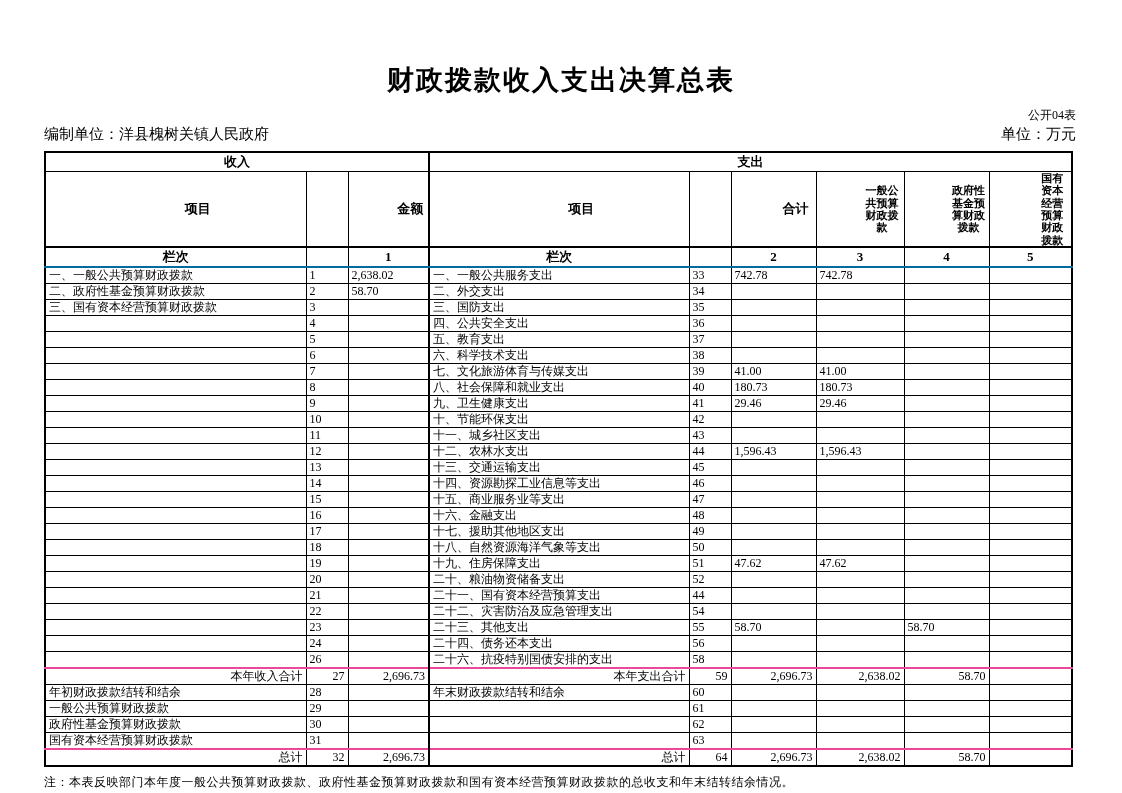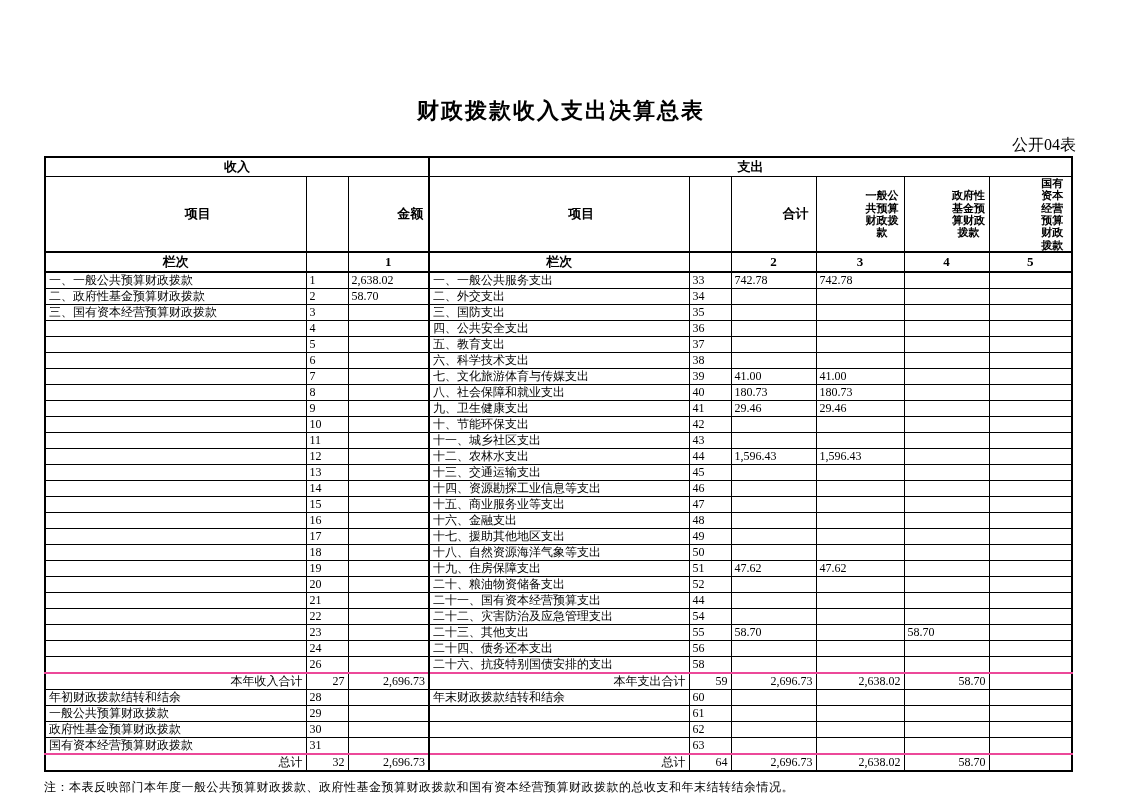--- a/index.html
+++ b/index.html
@@ -2,58 +2,62 @@
 <html><head>
 <meta charset="utf-8">
 <style>
   html,body{margin:0;padding:0;background:#e8e8e8;}
   .page{
     width:1122px;height:793px;background:#ffffff;margin:0 auto;
     font-family:"Liberation Serif","DejaVu Serif",serif;color:#000;
     position:relative;overflow:hidden;box-sizing:border-box;
   }
   .title{
-    text-align:center;font-size:22px;font-weight:bold;
-    padding-top:96px;letter-spacing:2px;
+    text-align:center;font-size:27px;font-weight:bold;
+    padding-top:62px;letter-spacing:2px;
   }
   .form-code{
-    text-align:right;font-size:16px;margin:9px 46px 0 0;
+    text-align:right;font-size:12px;margin:9px 46px 0 0;
   }
   .meta-row{
     display:flex;justify-content:space-between;align-items:flex-end;
     margin:1px 46px 7px 44px;font-size:15px;
   }
   table.fiscal{
     border-collapse:collapse;table-layout:fixed;
     width:830px;margin-left:44px;
     border:2px solid #000;
   }
   .fiscal th,.fiscal td{
     border:1px solid #000;overflow:hidden;white-space:nowrap;
     padding:0 3px;box-sizing:border-box;
   }
   .fiscal thead th{font-weight:bold;text-align:center;font-size:13px;}
   .row-section th{height:17px;}
   .row-heads th{height:26px;border-bottom:2px solid #000;padding-left:47px;}
-  .row-colidx th{height:16px;border-bottom:2px solid #000000;font-size:12px;}
+  .row-colidx th{height:16px;border-bottom:2px solid #0369a1;font-size:12px;}
   .wrap{white-space:normal !important;line-height:1.12;font-size:11px !important;padding:0 1px;}
   .fiscal td{height:15px;font-size:12px;line-height:15px;text-align:left;}
   .td-line{padding-left:3px;}
   .sect-div{border-left:2px solid #000 !important;}
   tr.sep td{border-top:2px solid #ec4899;text-align:right;}
   .note{
     margin:7px 44px 0 44px;font-size:12px;letter-spacing:0.5px;
   }
 </style>
 </head>
 <body>
 
 <div class="page">
   <div class="title">财政拨款收入支出决算总表</div>
   <div class="form-code">公开04表</div>
+  <div class="meta-row">
+    <span>编制单位：洋县槐树关镇人民政府</span>
+    <span>单位：万元</span>
+  </div>
 
   <table class="fiscal">
     <colgroup>
       <col style="width:261px">
       <col style="width:42px">
       <col style="width:81px">
       <col style="width:260px">
       <col style="width:42px">
       <col style="width:85px">
       <col style="width:88px">

